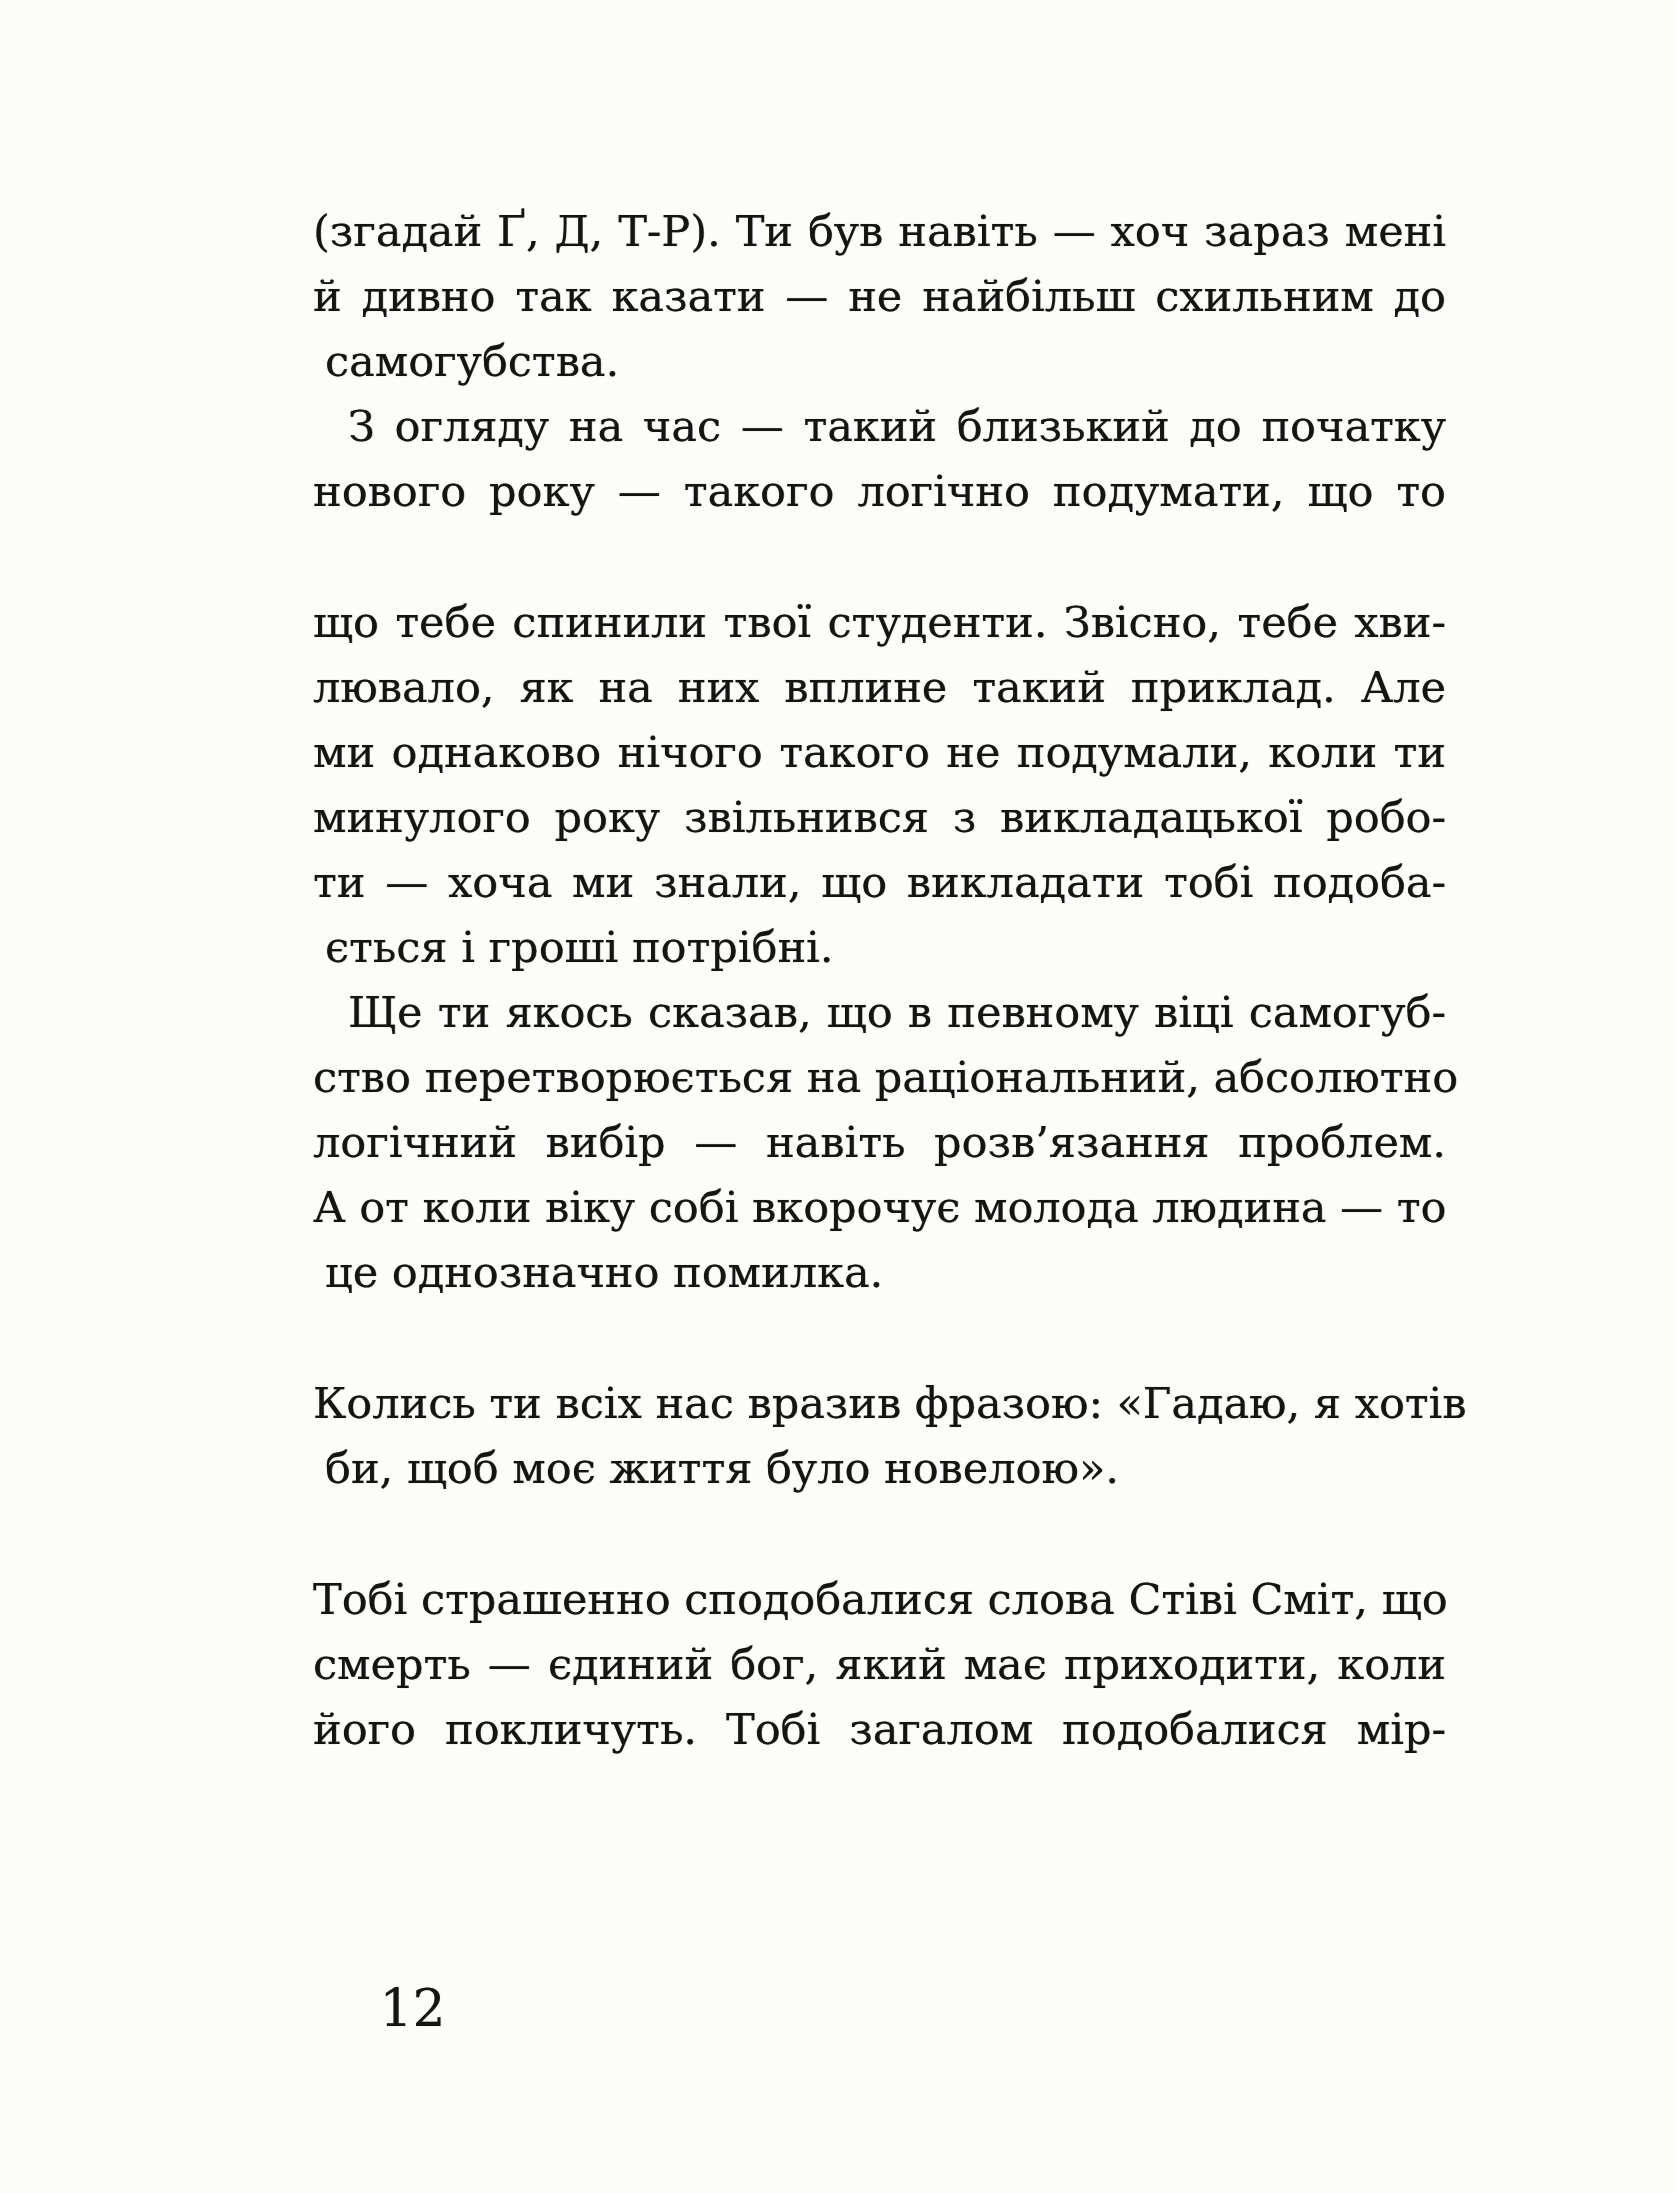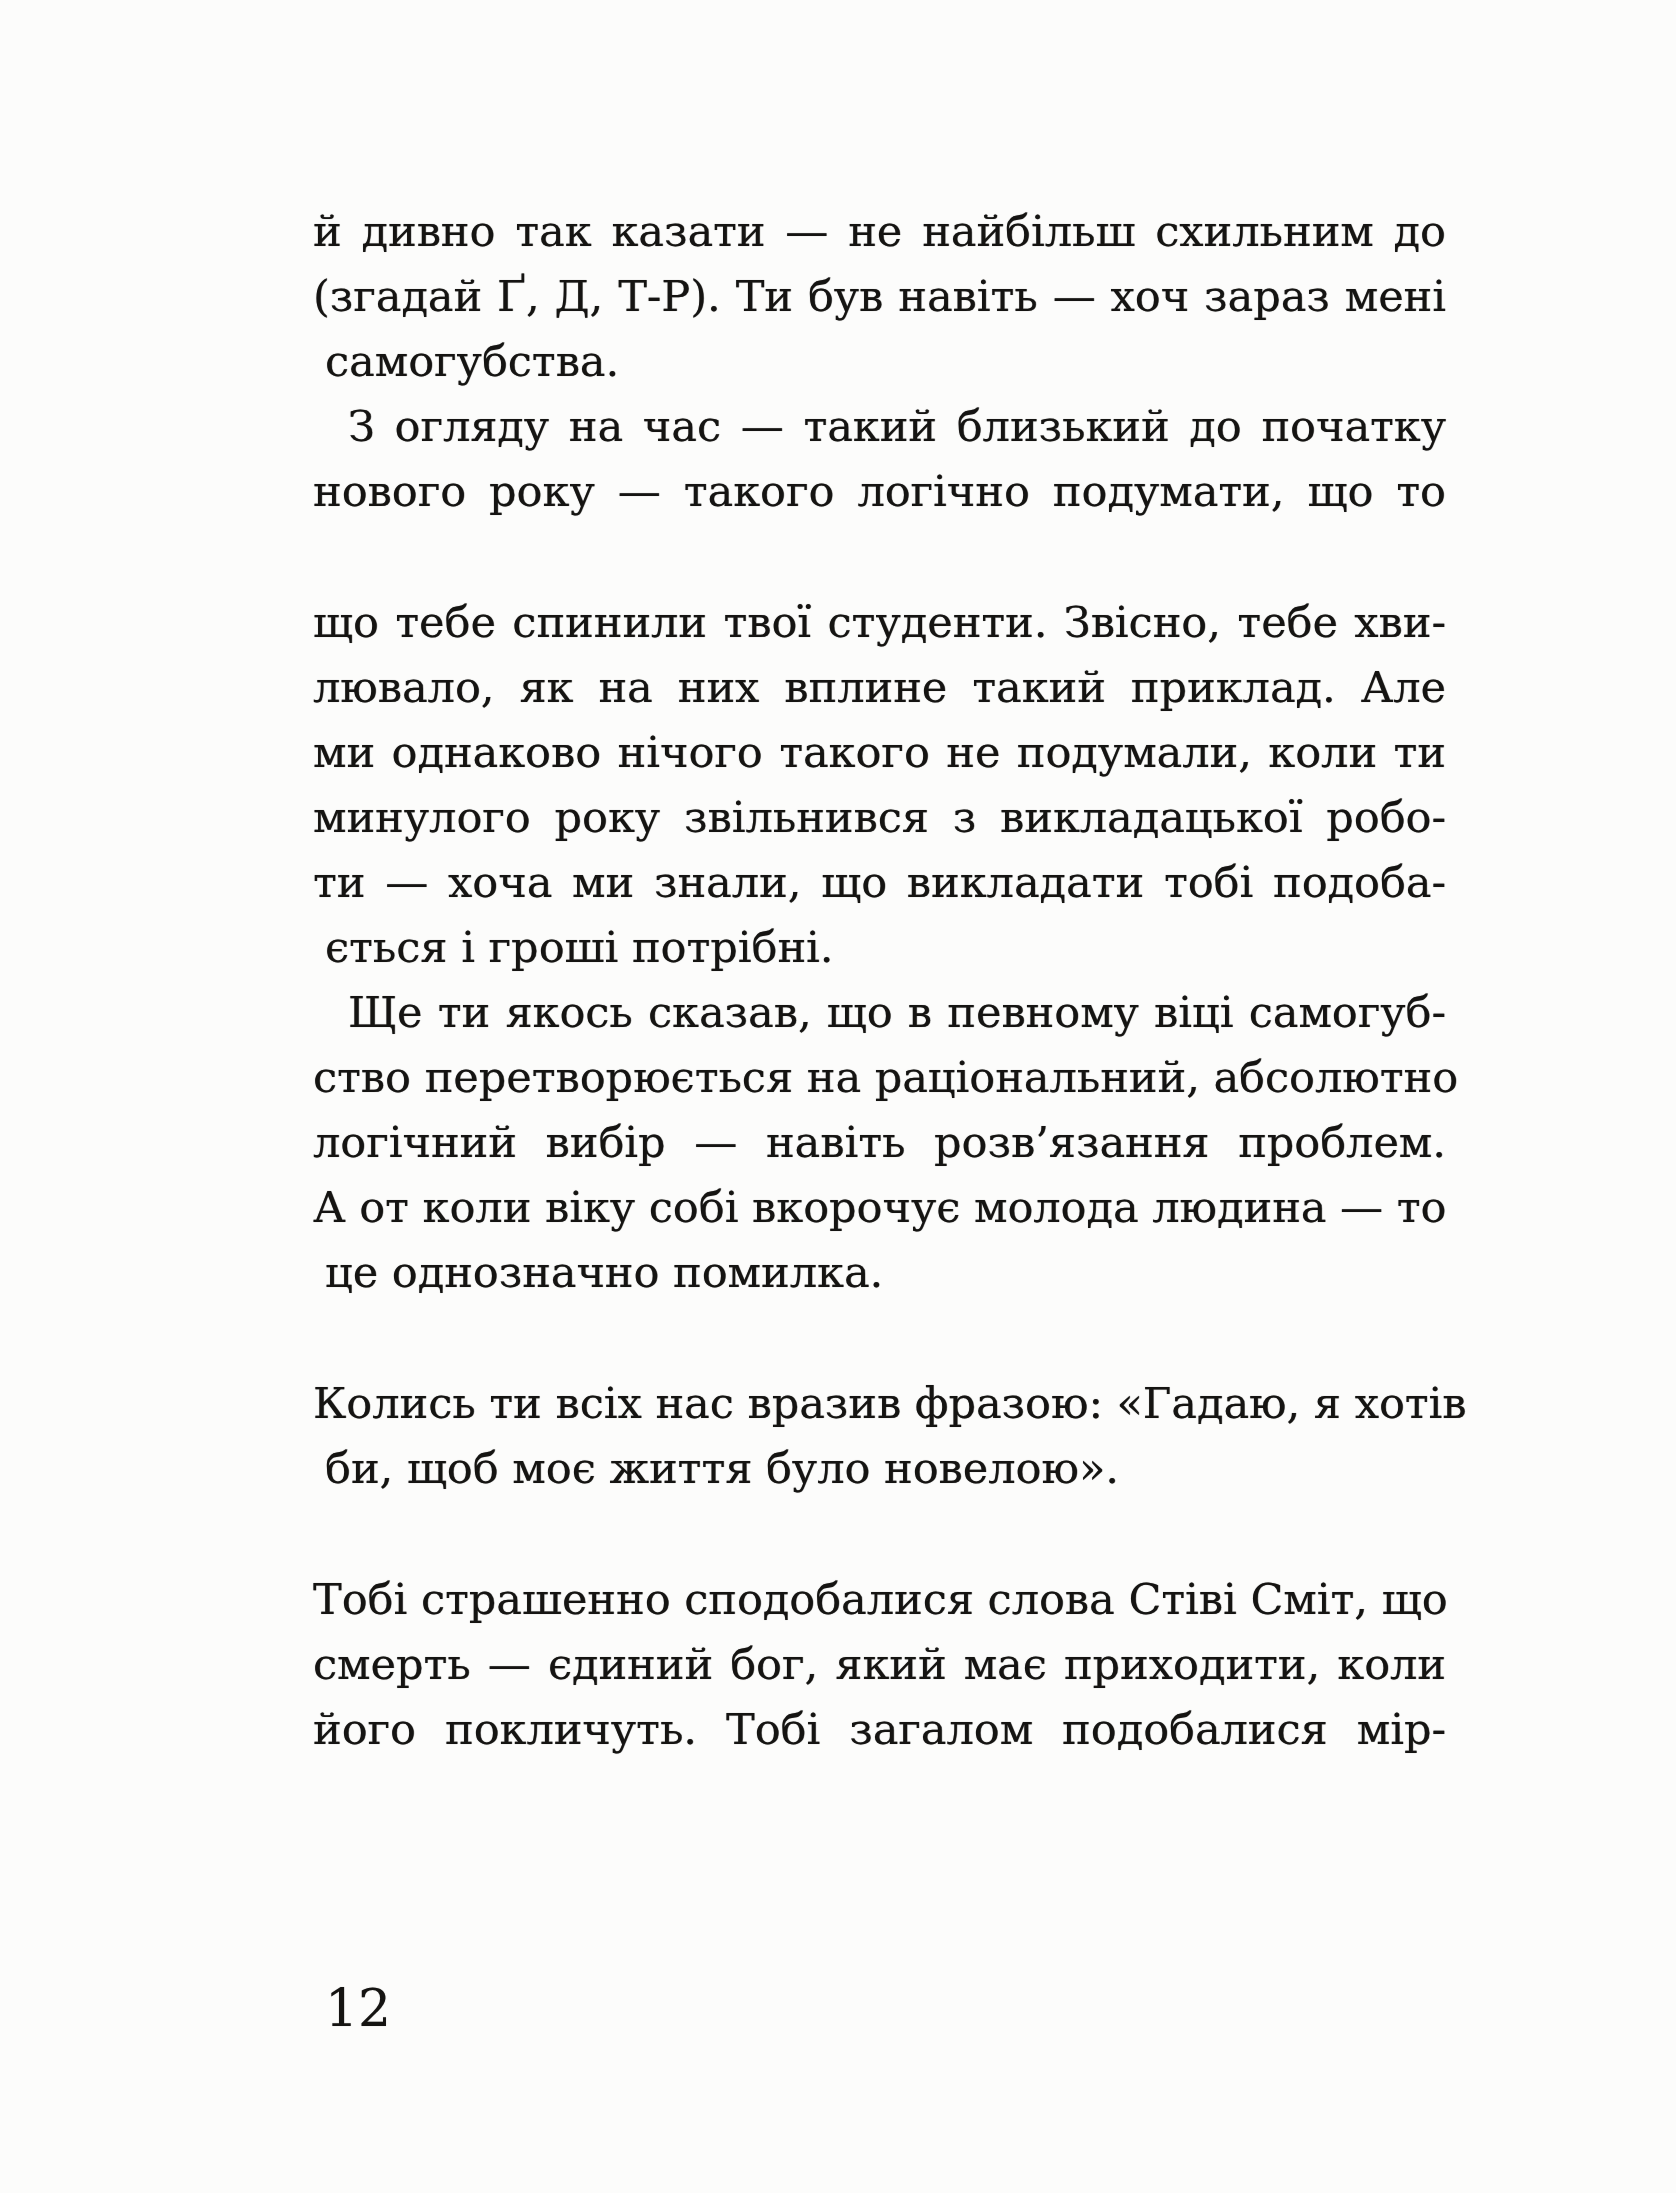--- a/index.html
+++ b/index.html
@@ -43,34 +43,34 @@
     margin-left: 12px;
   }
   .line.indent {
     text-indent: 35px;
   }
   .page-number {
     position: absolute;
     top: 1979px;
     left: 325px;
     width: 175px;
-    text-align: left;
+    text-align: center;
     font-size: 52px;
     line-height: 58px;
     text-shadow: 0 0 0.9px rgba(20,20,18,0.4);
   }
 </style>
 </head>
 <body>
 
 <div class="page">
   <main class="text-block" id="text-block">
       <div class="para">
+        <div class="line">(згадай Ґ, Д, Т-Р). Ти був навіть — хоч зараз мені</div>
         <div class="line">й дивно так казати — не найбільш схильним до</div>
-        <div class="line">(згадай Ґ, Д, Т-Р). Ти був навіть — хоч зараз мені</div>
         <div class="line last">самогубства.</div>
       </div>
       <div class="para">
         <div class="line indent">З огляду на час — такий близький до початку</div>
         <div class="line">нового року — такого логічно подумати, що то</div>
       </div>
       <div class="para gap">
         <div class="line">що тебе спинили твої студенти. Звісно, тебе хви-</div>
         <div class="line">лювало, як на них вплине такий приклад. Але</div>
         <div class="line">ми однаково нічого такого не подумали, коли ти</div>

